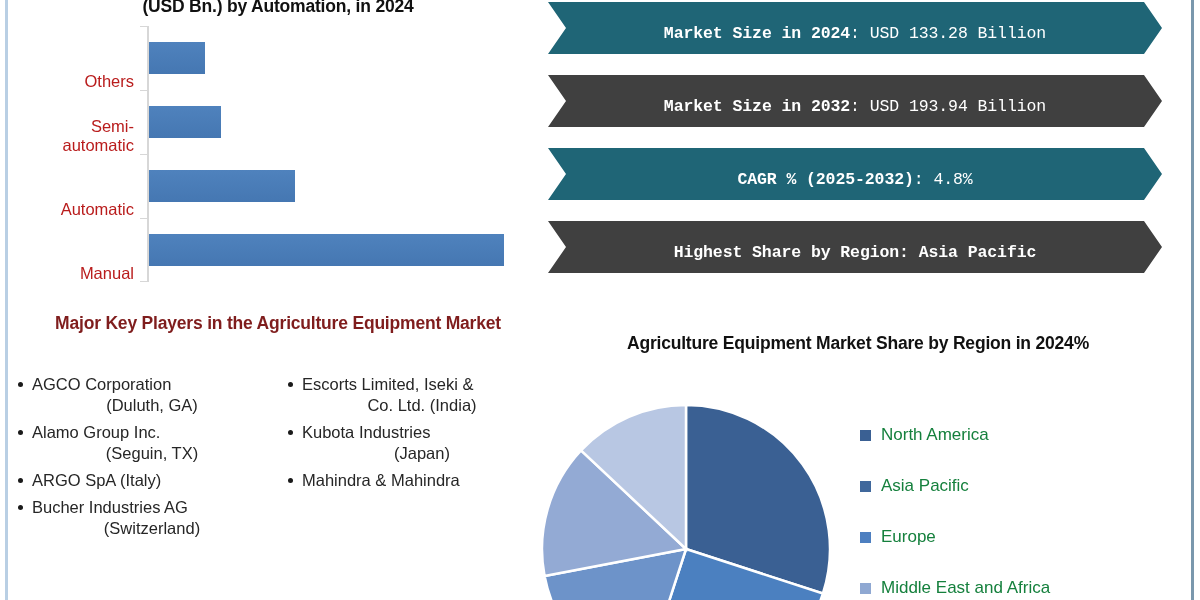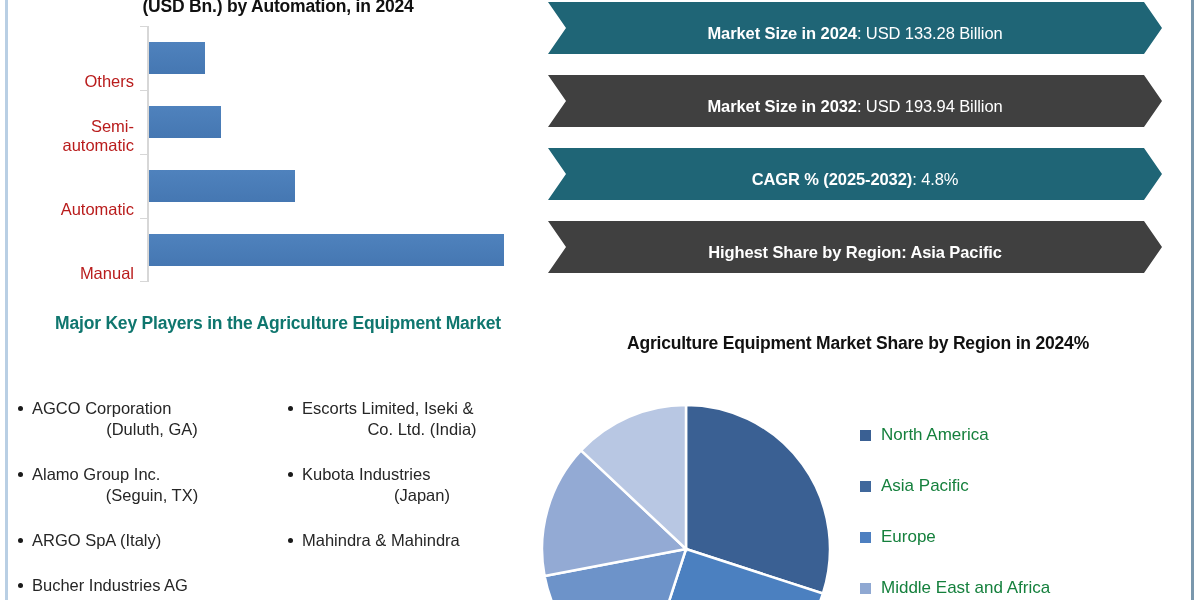--- a/index.html
+++ b/index.html
@@ -68,50 +68,50 @@
   #banner-panel {
     position: absolute; left: 548px; top: 2px; width: 644px; height: 272px;
   }
   .banner {
     position: relative;
     height: 63px; width: 614px;
     margin-bottom: 10px;
     display: flex; align-items: center; justify-content: center;
     color: #ffffff;
     clip-path: polygon(0 0, 596px 0, 614px 26px, 596px 52px, 0 52px, 18px 26px);
+    font-family: Liberation Mono, monospace;
   }
   .banner-dark  { background: #1f6576; }
   .banner-light { background: #404040; }
   .banner-text {
     font-size: 16.5px; white-space: nowrap; letter-spacing: -0.1px;
   }
   .banner-text b { font-weight: bold; }
 
   
   #players-panel {
     position: absolute; left: 14px; top: 312px; width: 528px; height: 288px;
   }
   #players-title {
     width: 528px; text-align: center;
-    font-size: 17.5px; font-weight: bold; color: #0f766e;
+    font-size: 17.5px; font-weight: bold; color: #7f1d1d;
     line-height: 1.32;
     letter-spacing: -0.2px;
   }
   #players-cols {
     position: absolute; top: 62px; left: 0; width: 528px;
     display: flex; gap: 12px;
   }
   .players-col { width: 258px; }
   .player-item {
     position: relative;
     padding-left: 18px;
     margin-bottom: 6px;
     font-size: 16.5px; color: #262626; line-height: 1.27;
     text-align: center;
-    margin-top: 24px;
   }
   .player-item .bullet {
     position: absolute; left: 4px; top: 8px;
     width: 5px; height: 5px; border-radius: 50%;
     background: #1a1a1a;
   }
   .player-item .ptext { display: block; text-align: left; }
 
   
   #pie-panel {

